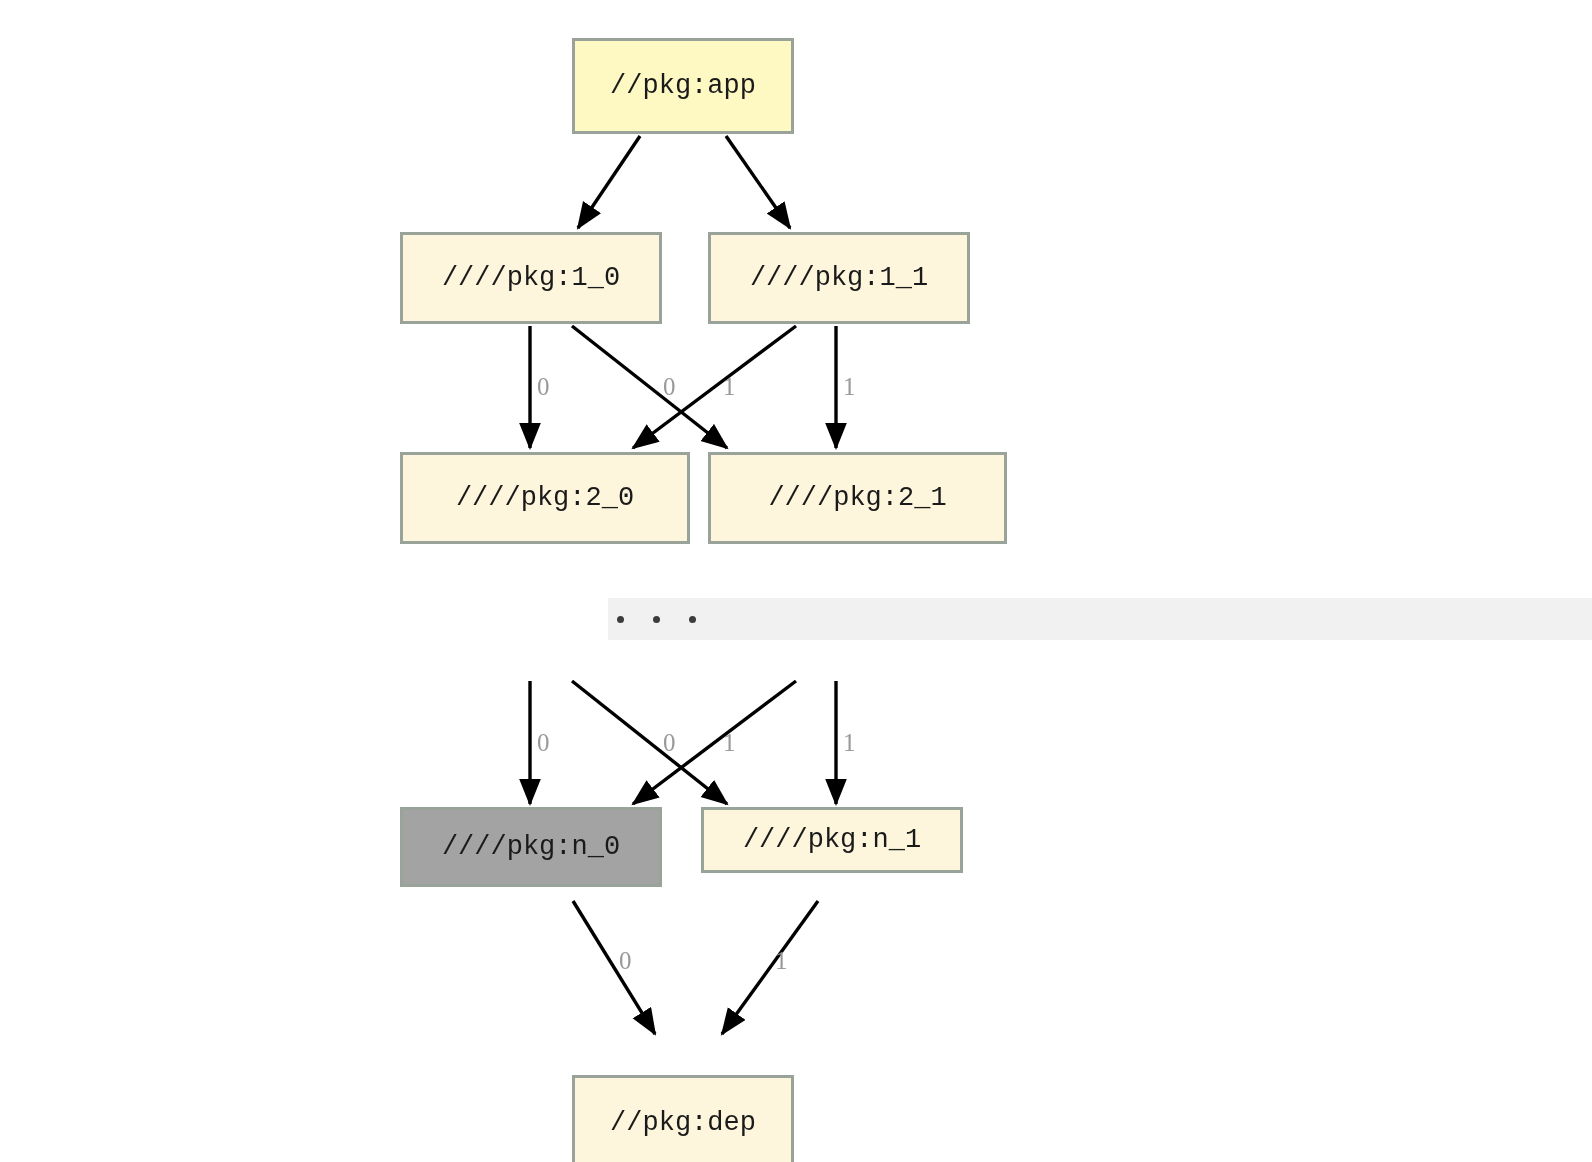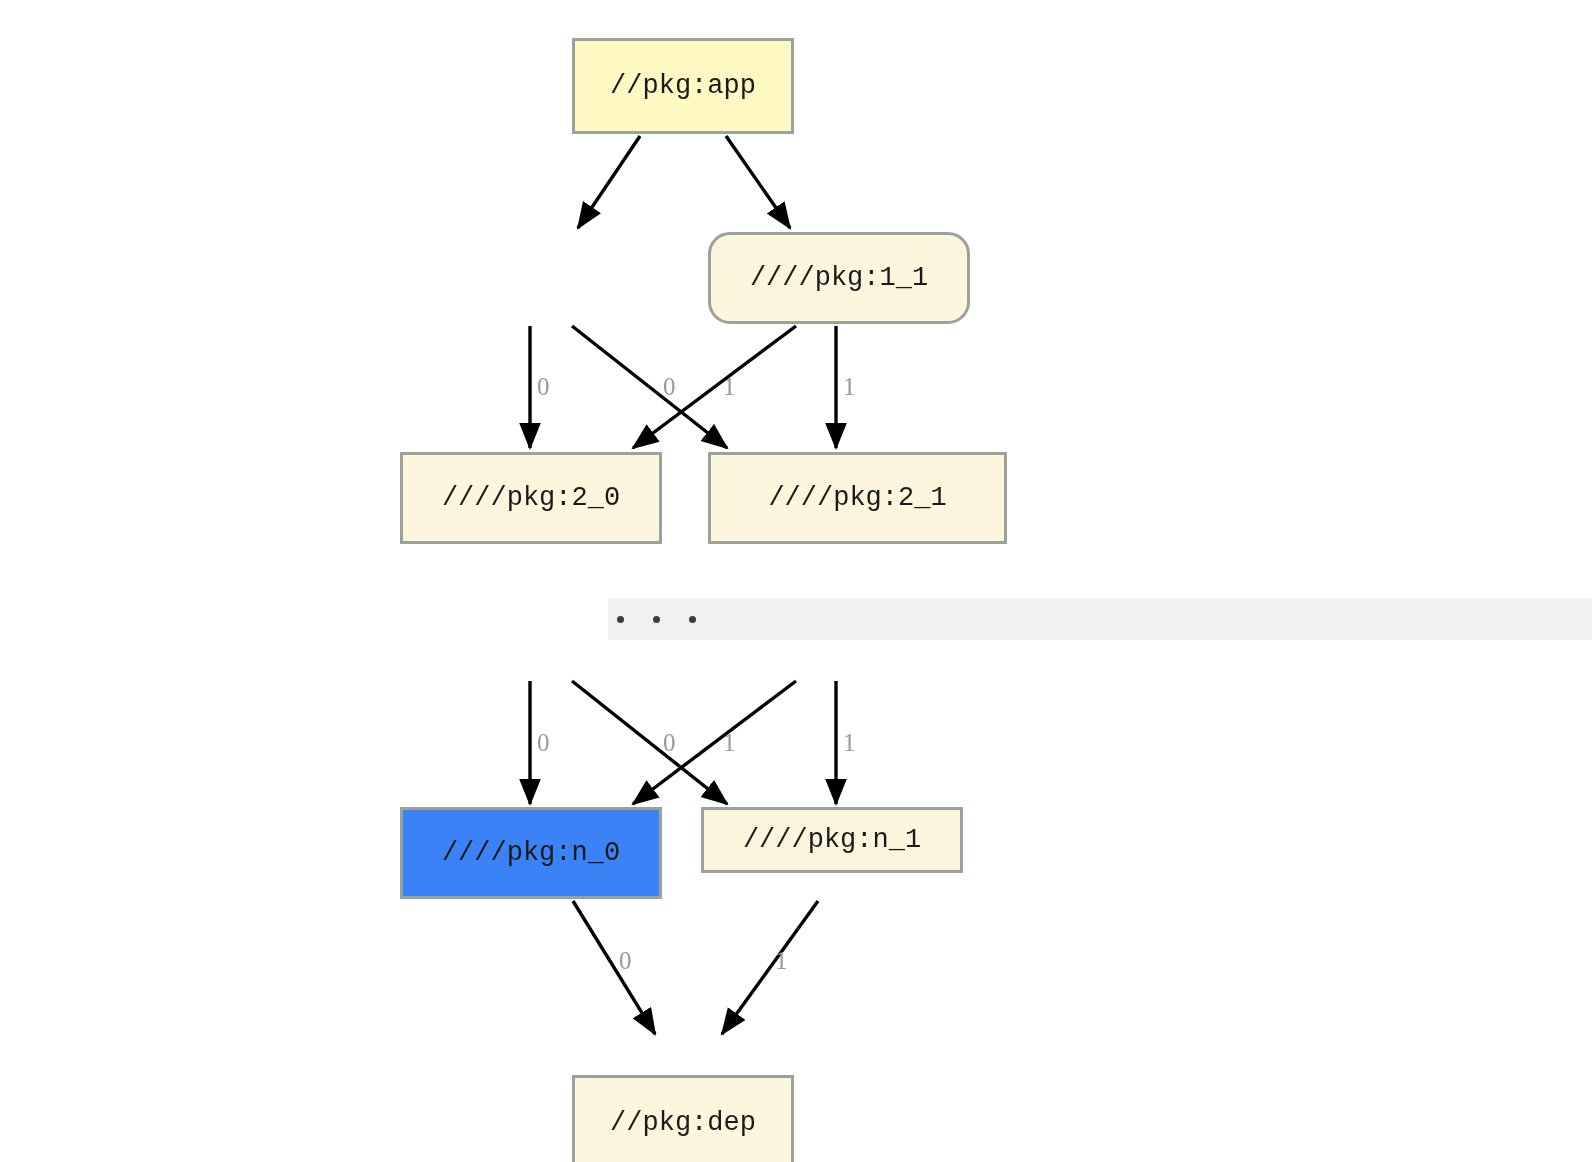--- a/index.html
+++ b/index.html
@@ -96,30 +96,33 @@
         <line x1="796" y1="681" x2="633" y2="804" stroke="#000000" marker-end="url(#arrowhead)"></line>
         <line x1="836" y1="681" x2="836" y2="804" stroke="#000000" marker-end="url(#arrowhead)"></line>
         <line x1="573" y1="901" x2="655" y2="1034" stroke="#000000" marker-end="url(#arrowhead)"></line>
         <line x1="818" y1="901" x2="722" y2="1034" stroke="#000000" marker-end="url(#arrowhead)"></line>
       </g>
   </svg>
 
   <div class="node-box" style="left: 572px; top: 38px; width: 222px; height: 96px; background: #fef9c3; border-color: rgb(154, 163, 154);">
     <span>//pkg:app</span>
   </div>
-  <div class="node-box" style="left: 708px; top: 232px; width: 262px; height: 92px; background: rgb(253, 246, 220); border-color: rgb(154, 163, 154); border-radius: 22px;">
+  <div class="node-box" style="left: 400px; top: 232px; width: 262px; height: 92px; background: rgb(253, 246, 220); border-color: rgb(154, 163, 154);">
+    <span>////pkg:1_0</span>
+  </div>
+  <div class="node-box" style="left: 708px; top: 232px; width: 262px; height: 92px; background: rgb(253, 246, 220); border-color: rgb(154, 163, 154);">
     <span>////pkg:1_1</span>
   </div>
-  <div class="node-box" style="left: 400px; top: 452px; width: 262px; height: 92px; background: rgb(253, 246, 220); border-color: rgb(154, 163, 154);">
+  <div class="node-box" style="left: 400px; top: 452px; width: 290px; height: 92px; background: rgb(253, 246, 220); border-color: rgb(154, 163, 154);">
     <span>////pkg:2_0</span>
   </div>
   <div class="node-box" style="left: 708px; top: 452px; width: 299px; height: 92px; background: rgb(253, 246, 220); border-color: rgb(154, 163, 154);">
     <span>////pkg:2_1</span>
   </div>
-  <div class="node-box" style="left: 400px; top: 807px; width: 262px; height: 92px; background: #3b82f6; border-color: rgb(154, 163, 154);">
+  <div class="node-box" style="left: 400px; top: 807px; width: 262px; height: 80px; background: #a3a3a3; border-color: rgb(154, 163, 154);">
     <span>////pkg:n_0</span>
   </div>
   <div class="node-box" style="left: 701px; top: 807px; width: 262px; height: 66px; background: rgb(253, 246, 220); border-color: rgb(154, 163, 154);">
     <span>////pkg:n_1</span>
   </div>
   <div class="node-box" style="left: 572px; top: 1038px; width: 222px; height: 96px; background: rgb(253, 246, 220); border-color: rgb(154, 163, 154); margin-top: 37px;">
     <span>//pkg:dep</span>
   </div>
 
   <div class="ellipsis-band" style="left: 608px; top: 598px; width: 984px; height: 42px; background: rgb(241, 241, 241);">

